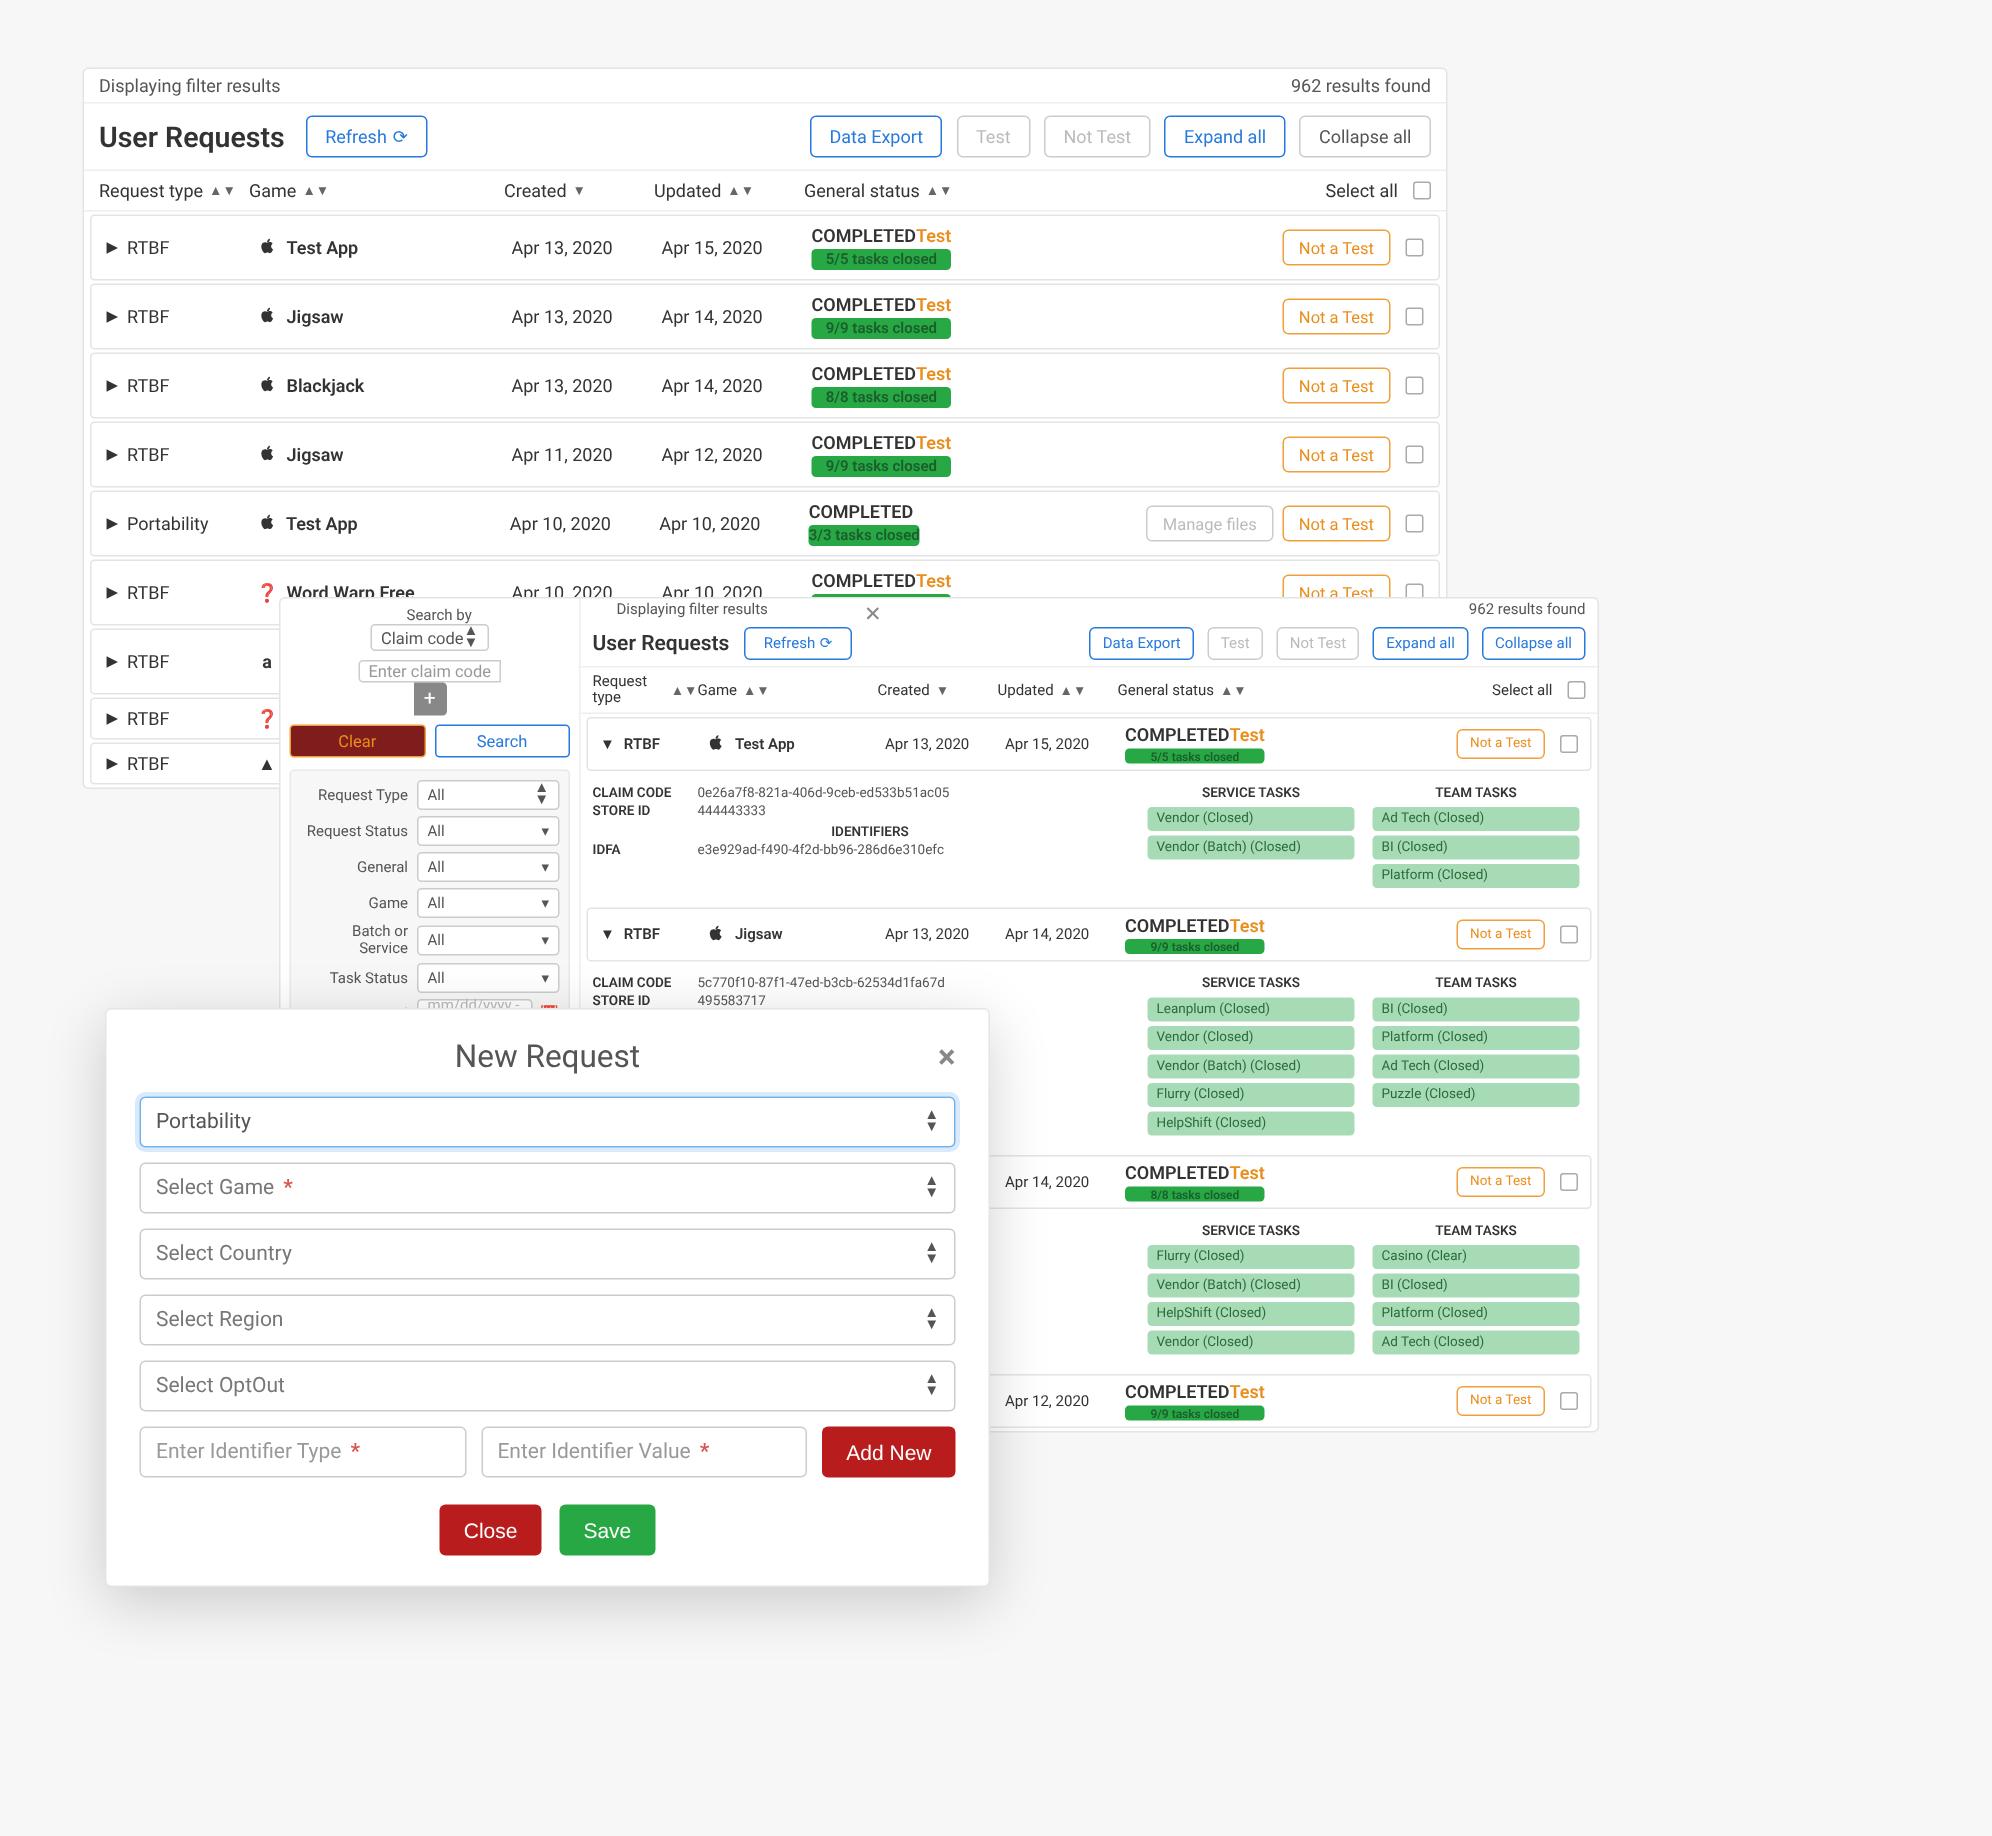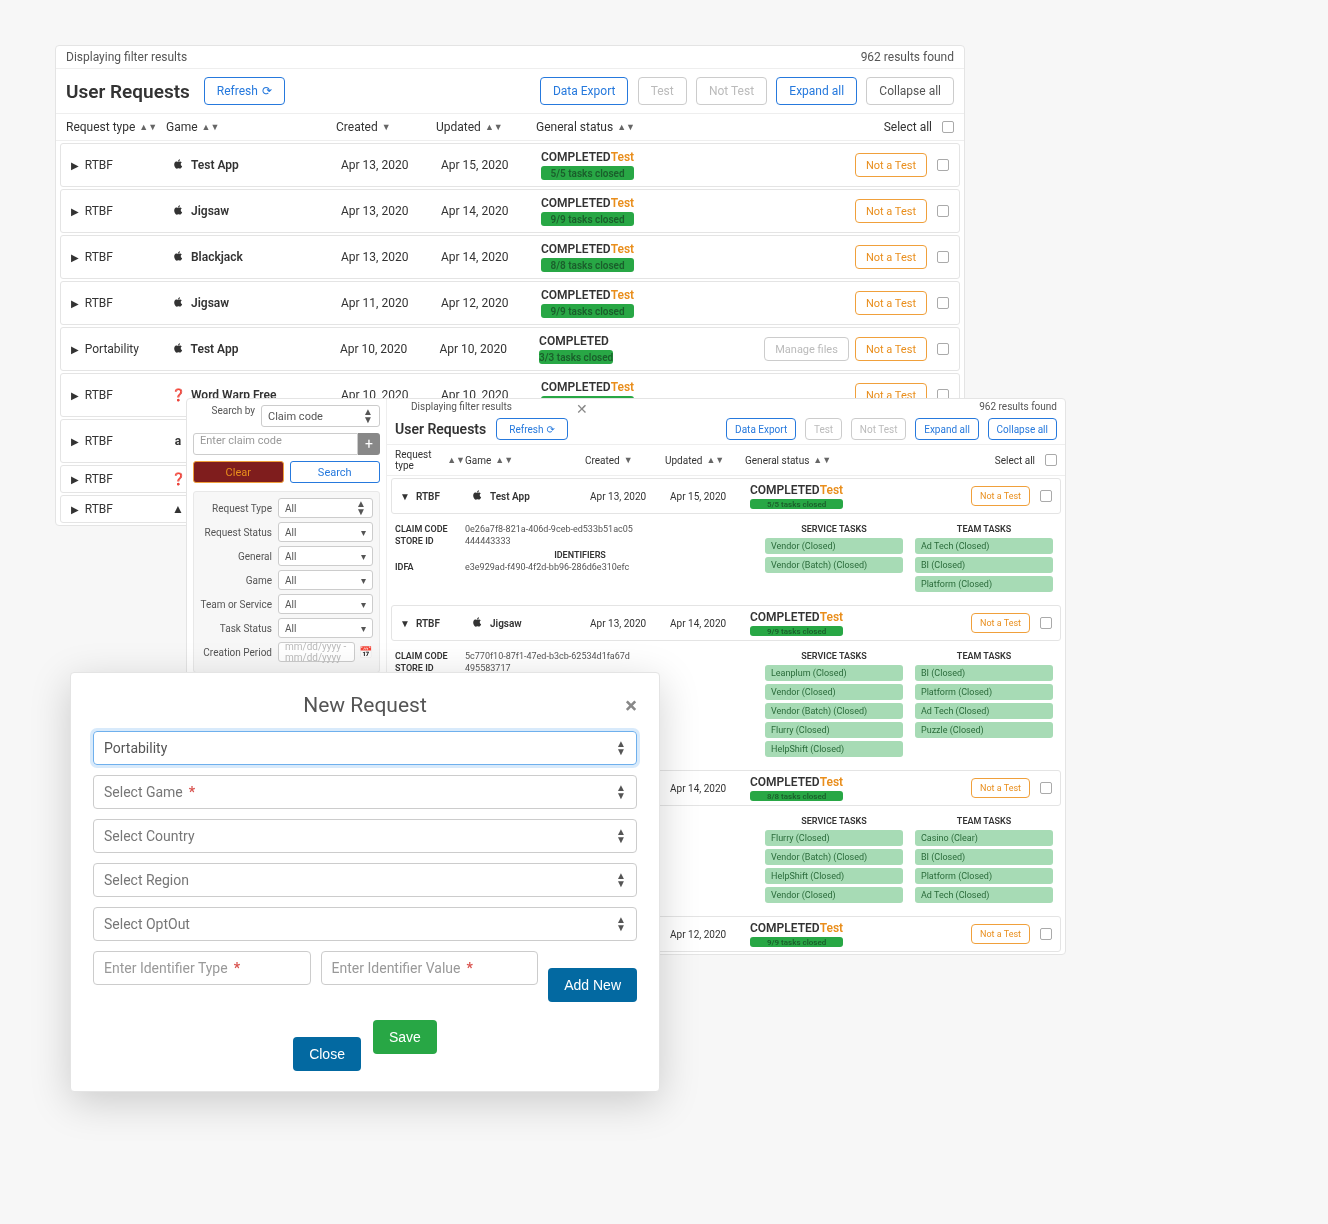--- a/index.html
+++ b/index.html
@@ -73,21 +73,21 @@
   }
   .checkbox { width:12px; height:12px; border:1px solid #aaa; border-radius:2px; margin-left:10px; }
 
   
   .panel2 { left:186px; top:398px; width: 880px; display:flex; font-size:11px; }
   
   .close-x2 { position:absolute; left:189px; top:2px; font-size:14px; color:#888; cursor:pointer; }
   .side-filters {
     width: 200px; border-right:1px solid #eee; padding:6px;
   }
-  .sf-row { display:flex; margin-bottom:6px; }
+  .sf-row { display:flex; align-items:center; margin-bottom:6px;flex-direction:column; }
   .sf-label { width:68px; text-align:right; padding-right:6px; font-size:10px; color:#555; }
   .sf-select {
     flex:1; height:22px; border:1px solid #ccc; border-radius:3px;
     display:flex; align-items:center; justify-content:space-between;
     padding:0 6px; font-size:11px; color:#555; background:#fff;
   }
   .sf-btn-row { display:flex; gap:6px; margin:4px 0 8px; }
   .sf-btn {
     flex:1; height:22px; border-radius:3px; font-size:11px;
     display:flex; align-items:center; justify-content:center; cursor:pointer;
@@ -166,21 +166,21 @@
   .updown { font-size:10px; color:#555; line-height:8px; }
   .p3-id-row { display:flex; gap:10px; margin-bottom:18px; }
   .p3-input {
     flex:1; height:34px; border:1px solid #ccc; border-radius:4px;
     display:flex; align-items:center; padding:0 10px; font-size:14px; color:#999;
   }
   .p3-btn {
     height:34px; padding:0 16px; border:none; border-radius:4px;
     font-size:14px; color:#fff; cursor:pointer;
   }
-  .p3-btn.gray { background:#0369a1;margin-top:17px; }
+  .p3-btn.gray { background:#b91c1c; }
   .p3-btn.green { background:#28a745; }
   .p3-footer { display:flex; justify-content:center; gap:12px; }
 </style>
 </head>
 <body>
 
 <div class="panel panel1">
   <div class="filter-bar">
     <span>Displaying filter results</span>
     <span>962 results found</span>
@@ -485,21 +485,21 @@
           </div>
         </div>
       <div class="sf-frow">
           <div class="sf-label">Game</div>
           <div class="sf-fsel">
             <span>All</span>
             <span>▾</span>
           </div>
         </div>
       <div class="sf-frow">
-          <div class="sf-label">Team or Service</div>
+          <div class="sf-label">Batch or Service</div>
           <div class="sf-fsel">
             <span>All</span>
             <span>▾</span>
           </div>
         </div>
       <div class="sf-frow">
           <div class="sf-label">Task Status</div>
           <div class="sf-fsel">
             <span>All</span>
             <span>▾</span>

